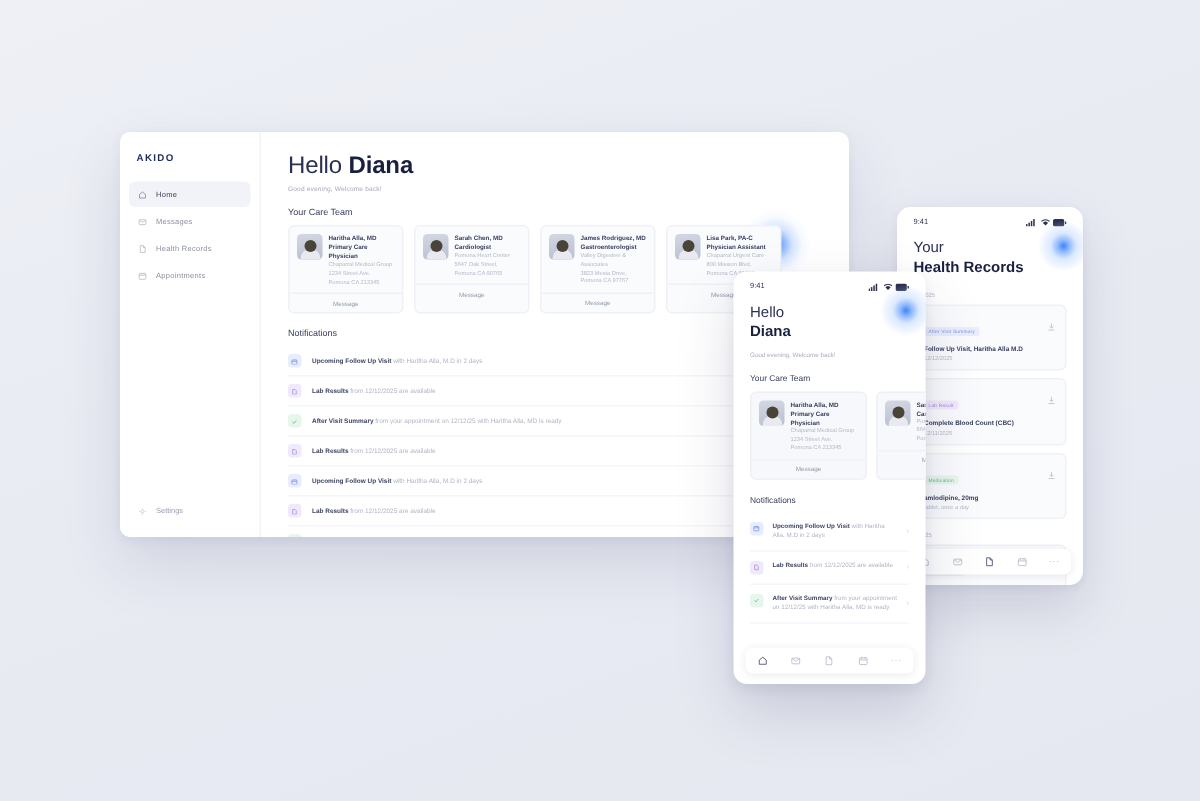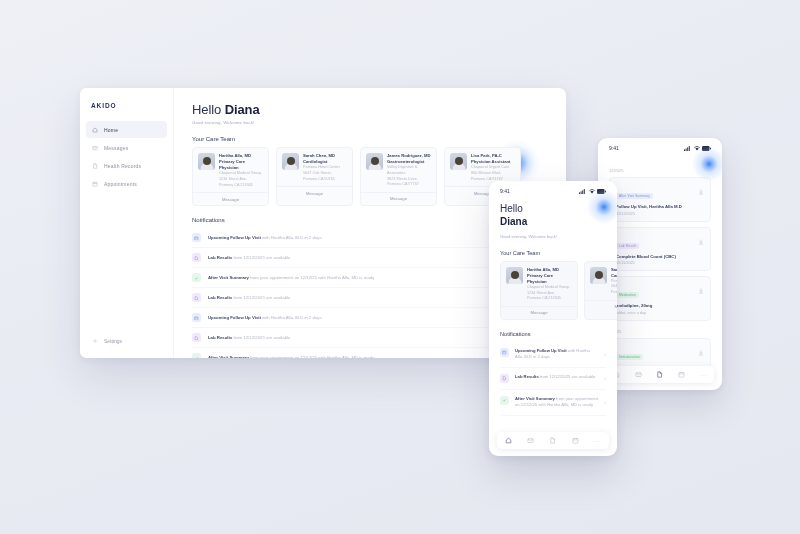--- a/index.html
+++ b/index.html
@@ -28,21 +28,21 @@
     display:flex; align-items:center; gap:6px; height:17px; padding:0 6px;
     border-radius:4px; font-size:5px; color:#8b90a3; letter-spacing:.2px;
   }
   .nav-item.active { background:#f2f3f8; color:#3c4260; }
   .nav-ico { width:6px; height:6px; flex:none; opacity:.55; }
   .nav-ico svg { display:block; width:6px; height:6px; }
   .sidebar-foot { margin-top:auto; padding:0 6px 10px; }
   .settings-item { display:flex; align-items:center; gap:6px; height:15px; padding:0 6px; font-size:5px; color:#9a9fb2; }
 
   .content { flex:1; padding:14px 16px 0 18px; position:relative; overflow:hidden; }
-  .greet-h { font-size:13px; color:#2b3150; font-weight:400; letter-spacing:-.1px; }
+  .greet-h { font-size:16px; color:#2b3150; font-weight:400; letter-spacing:-.1px; }
   .greet-h b { font-weight:700; color:#1a2040; }
   .greet-sub { font-size:4.4px; color:#a6aabb; margin-top:3px; letter-spacing:.1px; }
   .sec-title { font-size:6px; color:#3a4060; margin:11px 0 5px; font-weight:500; }
 
   .care-row { display:flex; gap:7px; }
   .care-card {
     width:77px; background:#fafbfd; border:1px solid #f0f1f6; border-radius:4px;
     padding:5px 5px 0; position:relative;
   }
   .care-top { display:flex; gap:4px; }
@@ -166,20 +166,24 @@
             <path d="M.3 1.6a3.8 3.8 0 0 1 5.4 0" stroke="#2c3150" stroke-width=".7" fill="none"></path>
           </svg>
         <svg width="9" height="5" viewBox="0 0 9 5">
             <rect x="0" y="0" width="7.5" height="5" rx="1.2" fill="#2c3150"></rect>
             <rect x="8" y="1.6" width="1" height="1.8" rx=".4" fill="#2c3150"></rect>
           </svg>
       </span>
     </div>
     <div class="ph-body">
       <div class="ph-orb"></div>
+      <div class="ph-h">
+        <span>Your</span>
+        <b>Health Records</b>
+      </div>
       <div class="rec-date">12/2025</div>
 
       <div class="rec-card">
         <div class="rec-main">
           <span class="badge blue">After Visit Summary</span>
           <div class="rec-title">Follow Up Visit, Haritha Alla M.D</div>
           <div class="rec-sub">12/12/2025</div>
         </div>
         <span class="dl">
             <svg viewBox="0 0 10 10" fill="none" stroke="currentColor" stroke-width="1.1">

